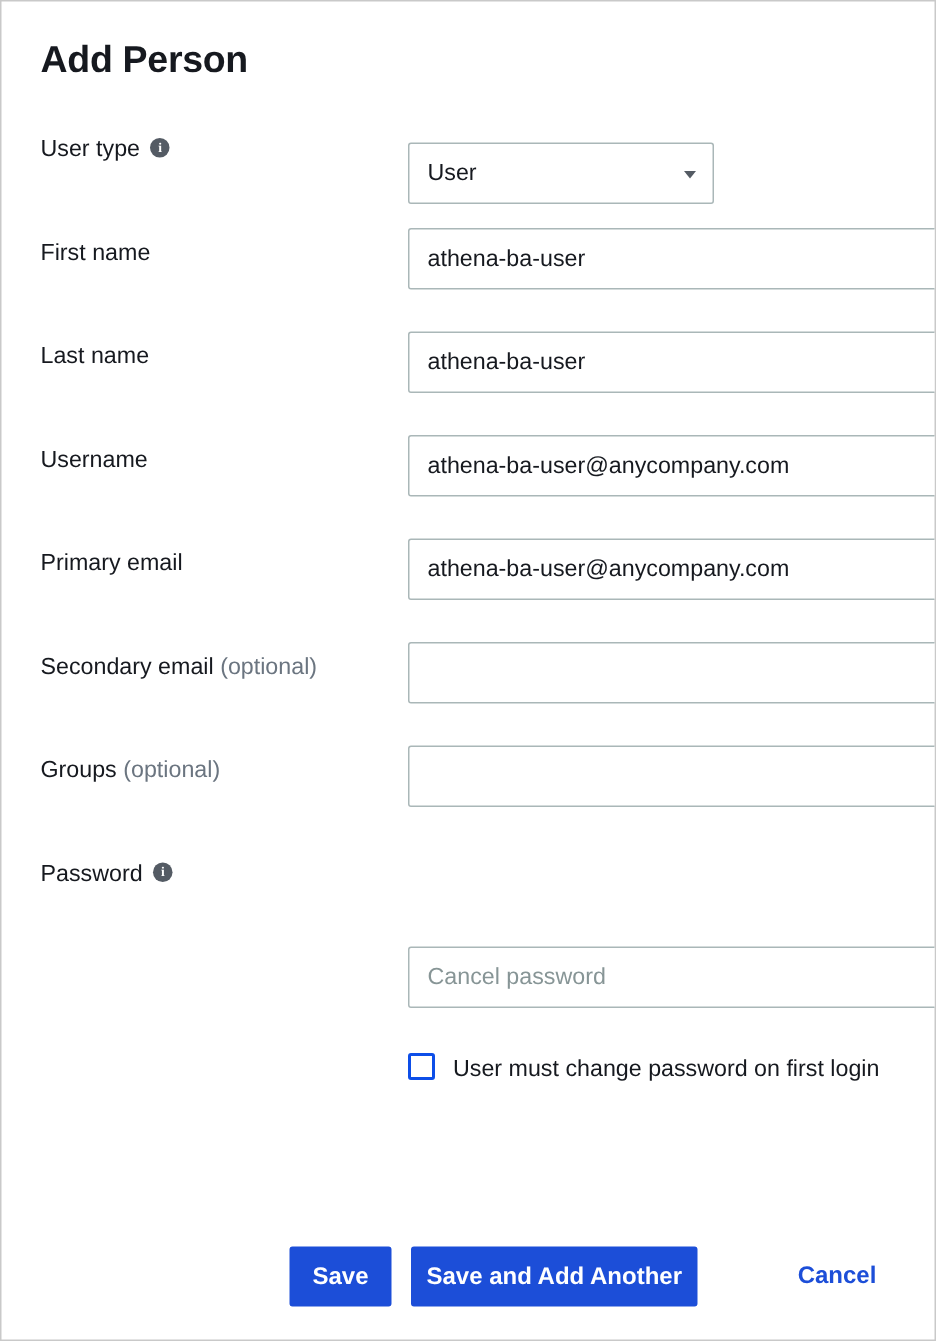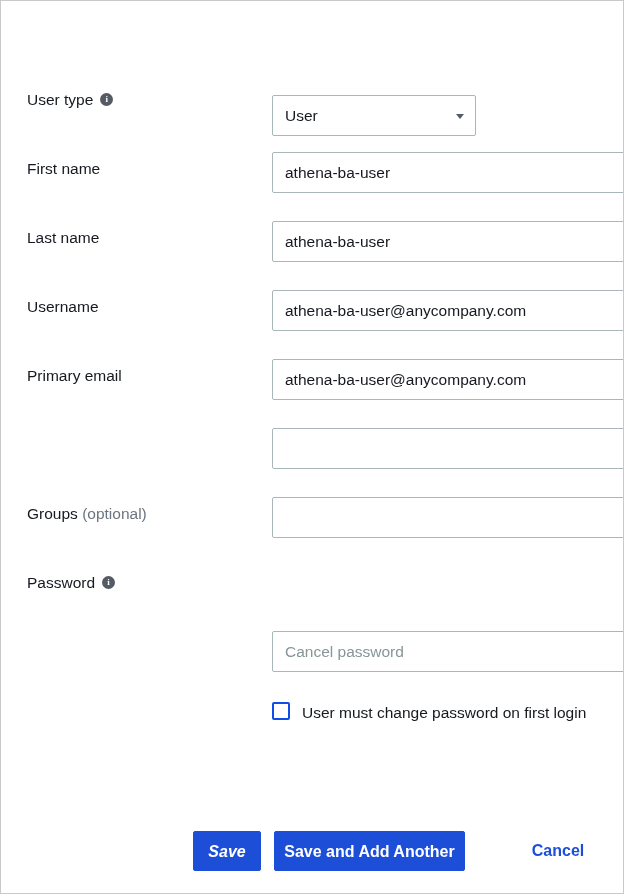--- a/index.html
+++ b/index.html
@@ -163,36 +163,37 @@
     line-height: 40px;
     text-align: center;
     cursor: pointer;
     user-select: none;
   }
   .btn-primary {
     background: #1c4ed8;
     color: #ffffff;
     border: 1px solid #1c4ed8;
   }
-  .btn-save { left: 192px; width: 68px; font-style: italic; }
+  .btn-save { left: 192px; width: 68px; }
   .btn-save-another { left: 273px; width: 191px; }
   .btn-link {
     left: 513px;
     width: 88px;
     color: #1c4ed8;
     background: transparent;
     border: none;
     font-weight: bold;
   }
 </style>
 </head>
 <body>
 
 <div class="page">
 
+  <div class="dialog-title">Add Person</div>
 
   <div class="form">
 
     <div class="row">
       <div class="label">
         <span>User type</span><span class="info-icon">i</span>
       </div>
       <div class="control ctl-usertype">
         <div class="field select w-select">
           <span>User</span>
@@ -223,20 +224,23 @@
     </div>
 
     <div class="row">
       <div class="label">Primary email</div>
       <div class="control ctl-email">
         <div class="field w-input">athena-ba-user@anycompany.com</div>
       </div>
     </div>
 
     <div class="row">
+      <div class="label">
+        <span>Secondary email</span><span class="optional"> (optional)</span>
+      </div>
       <div class="control ctl-secondary">
         <div class="field w-input"></div>
       </div>
     </div>
 
     <div class="row">
       <div class="label">
         <span>Groups</span><span class="optional"> (optional)</span>
       </div>
       <div class="control ctl-groups">

